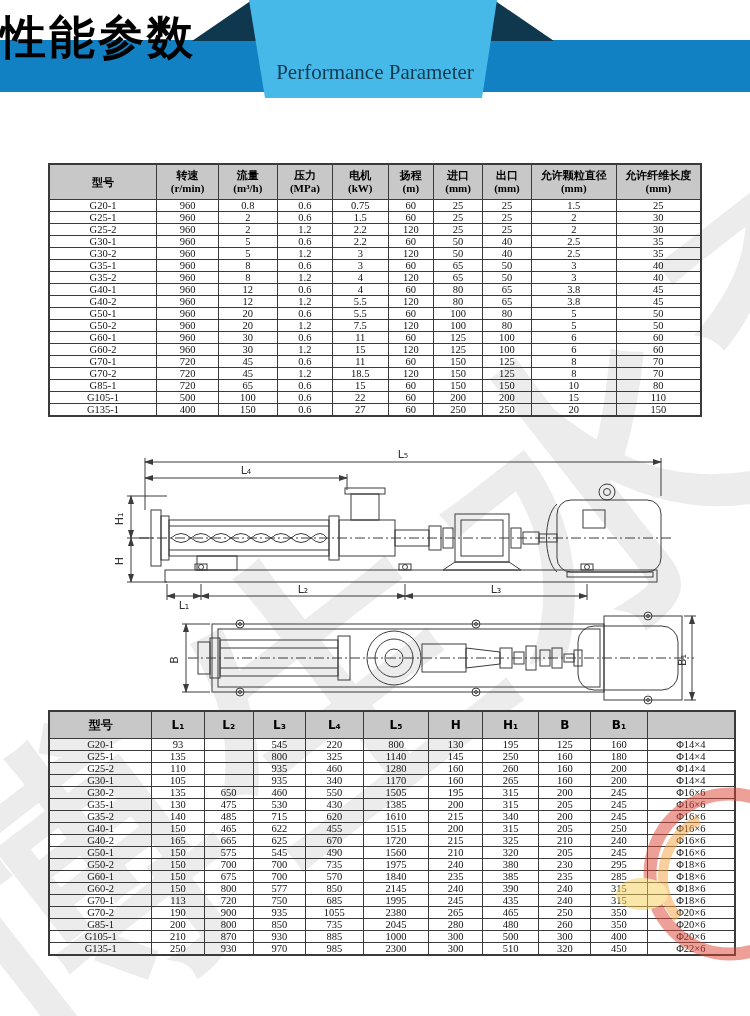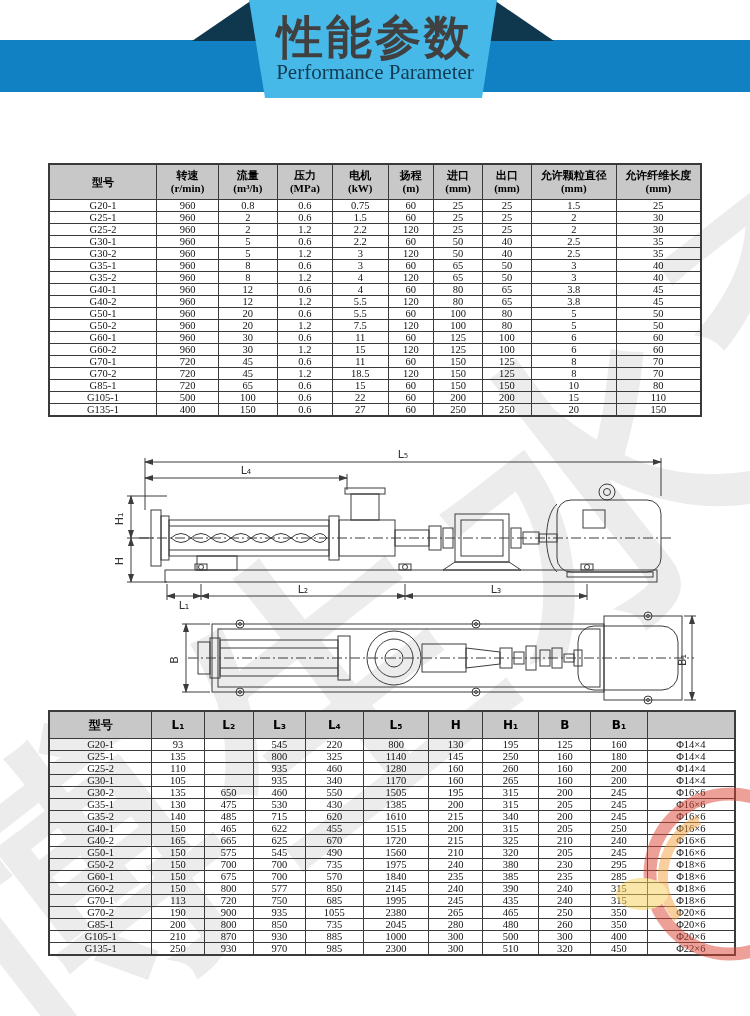--- a/index.html
+++ b/index.html
@@ -9,23 +9,23 @@
 
   
   .watermark{position:absolute;top:400px;left:-170px;width:1240px;z-index:0;
     text-align:center;font-family:"DejaVu Sans",sans-serif;font-weight:bold;
     font-size:300px;letter-spacing:26px;color:#000;opacity:0.07;
     transform:rotate(-38deg);white-space:nowrap;pointer-events:none;}
 
   
   .header{position:absolute;top:0;left:0;width:750px;height:100px;z-index:5;}
   .header svg{position:absolute;top:0;left:0;}
-  .hdr-title{position:absolute;top:7px;left:0;width:750px;text-align:center;
+  .hdr-title{position:absolute;top:7px;left:0;width:750px;
     font-family:"DejaVu Sans",sans-serif;font-weight:900;font-size:46px;
-    letter-spacing:3px;color:#404040;}
+    letter-spacing:3px;color:#000000;}
   .hdr-sub{position:absolute;top:60px;left:0;width:750px;text-align:center;
     font-family:"Liberation Serif",serif;font-size:21px;color:#113a53;}
 
   
   .section-title{position:absolute;left:48px;z-index:2;background:#0d0d0d;color:#fff;
     font-family:"DejaVu Sans",sans-serif;font-weight:bold;font-size:17px;
     padding:3px 11px 4px;letter-spacing:1px;}
   #sec1{top:133px;}
   #sec2{top:423px;}
 

